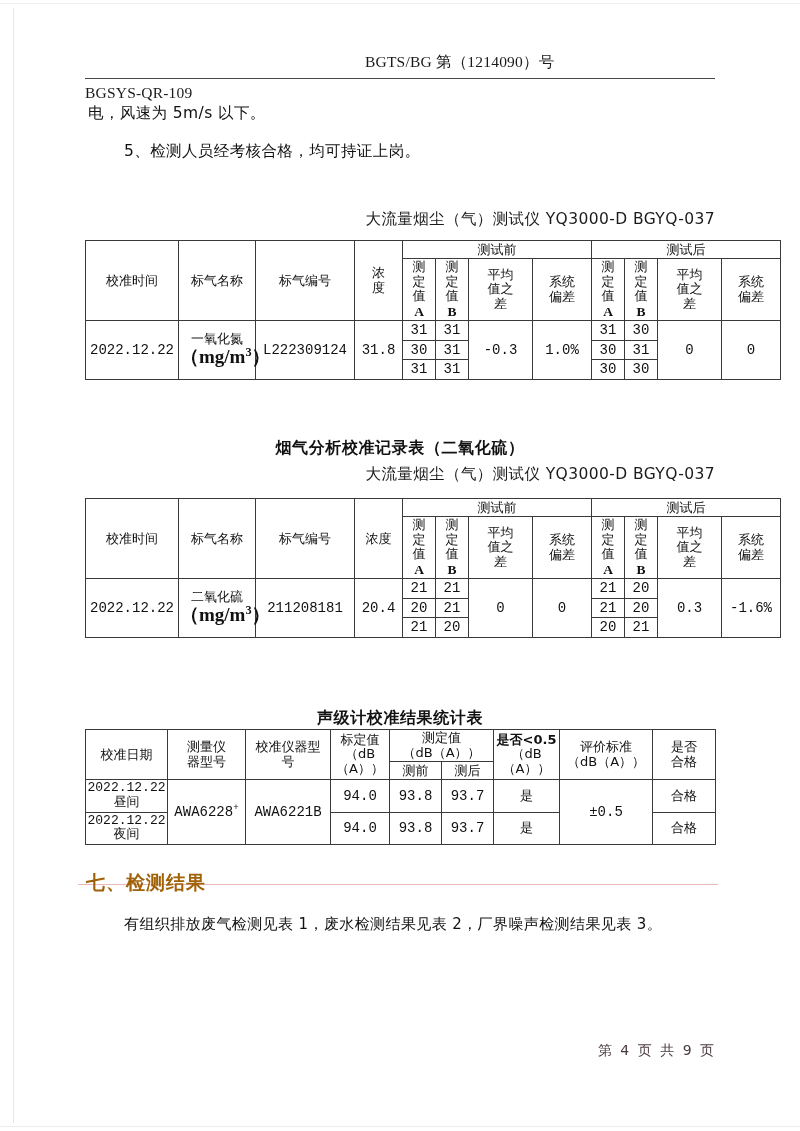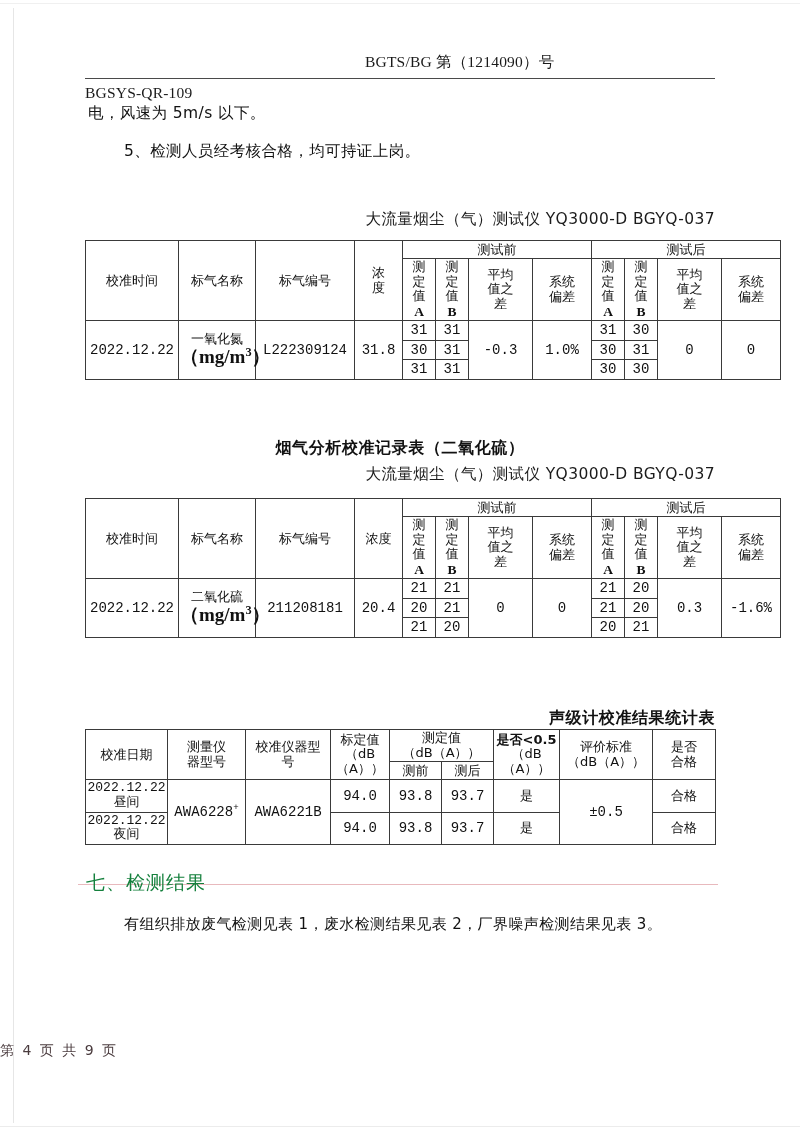--- a/index.html
+++ b/index.html
@@ -75,22 +75,22 @@
   .p-2 { left: 124px; top: 141px; }
   .p-final { left: 124px; top: 915px; font-size: 15px; }
 
   
   .section-head {
     position: absolute;
     left: 86px;
     top: 870px;
     font-family: "DejaVu Sans", "Liberation Sans", sans-serif;
     font-size: 19px;
-    font-weight: normal;
-    color: #15803d;
+    font-weight: bold;
+    color: #a16207;
     letter-spacing: 1px;
   }
   .pink-rule {
     position: absolute;
     left: 78px;
     top: 884px;
     width: 640px;
     height: 1px;
     background: #e8b9bd;
   }
@@ -159,20 +159,21 @@
     font-size: 19px;
   }
   sup { font-size: 0.65em; vertical-align: super; }
 
   
   .footer {
     position: absolute;
     left: 0;
     top: 1042px;
     width: 800px;
+    text-align: right;
     padding-right: 84px;
     box-sizing: border-box;
     font-family: "DejaVu Sans", "Liberation Sans", sans-serif;
     font-size: 14px;
     color: #4a3b3e;
     letter-spacing: 2px;
   }
 </style>
 </head>
 <body>
@@ -432,21 +433,21 @@
       </tr>
       <tr>
         <td class="num">21</td>
         <td class="num">20</td>
         <td class="num">20</td>
         <td class="num">21</td>
       </tr>
     </tbody>
   </table>
 
-  <div class="tbl-title" style="top:708px;text-align:right;">声级计校准结果统计表</div>
+  <div class="tbl-title" style="top:708px;">声级计校准结果统计表</div>
 
   <table class="doc" id="tbl-sound" style="top:729px; width:630px;">
     <colgroup>
       <col style="width:82px">
         <col style="width:78px">
         <col style="width:85px">
         <col style="width:59px">
       <col style="width:52px">
         <col style="width:52px">
         <col style="width:66px">

